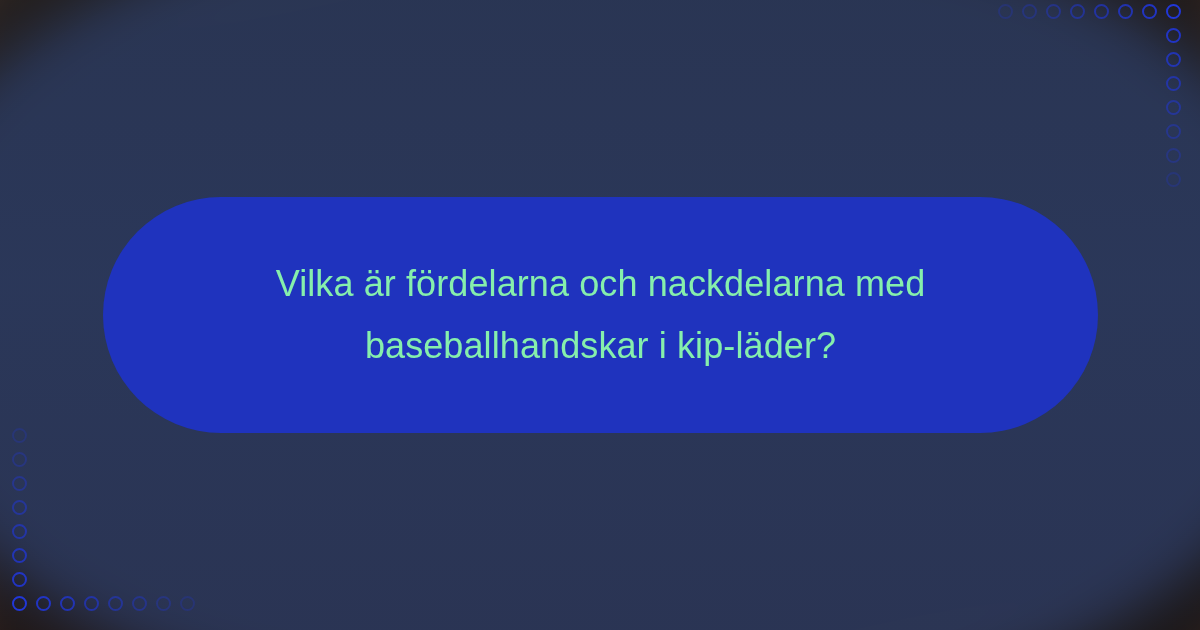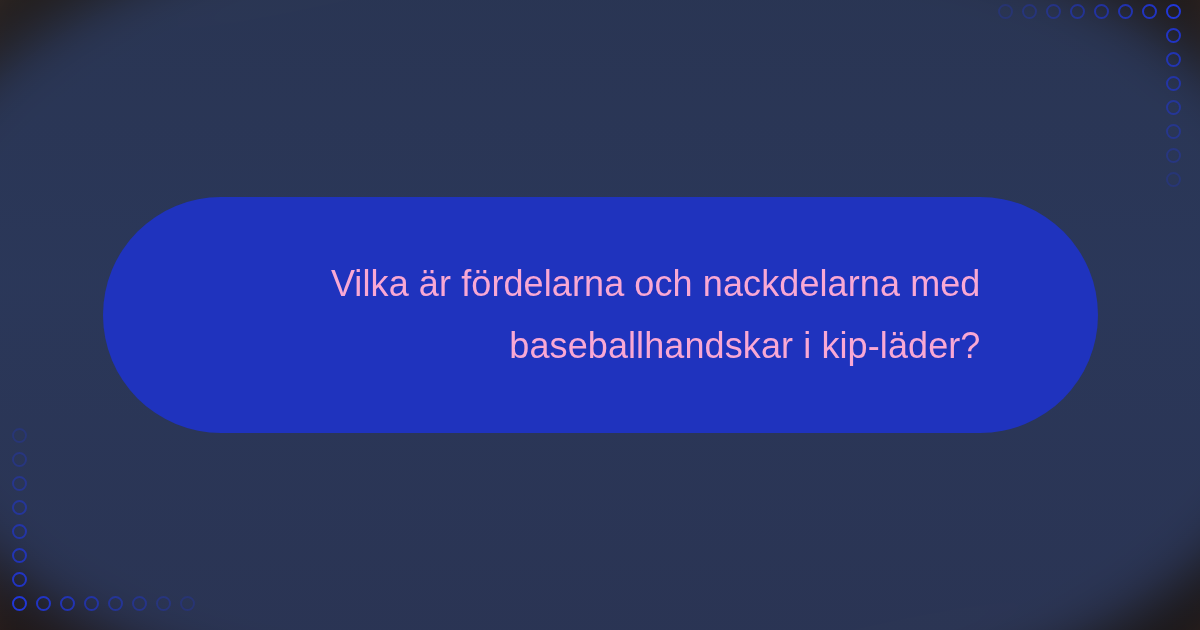--- a/index.html
+++ b/index.html
@@ -142,25 +142,25 @@
     position:absolute;
     left:103px; top:197px;
     width:995px; height:236px;
     background:#1F33BE;
     border-radius:118px;
     display:flex;
     align-items:center;
     justify-content:center;
   }
   #card-title {
-    color:#f9a8d4;
+    color:#86efac;
     font-size:36px;
     line-height:62px;
     font-weight:400;
-    text-align:right;
+    text-align:center;
     letter-spacing:0.1px;
     max-width:760px;
     white-space:pre-line;
   }
 </style>
 </head>
 <body>
 
 <div id="stage">
 

